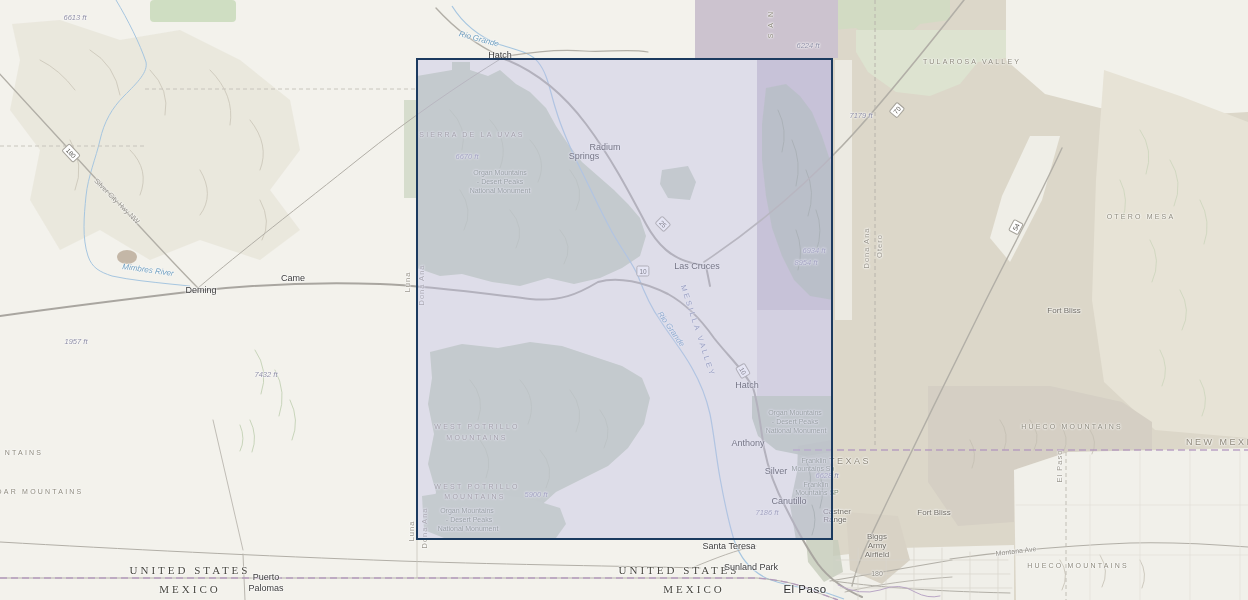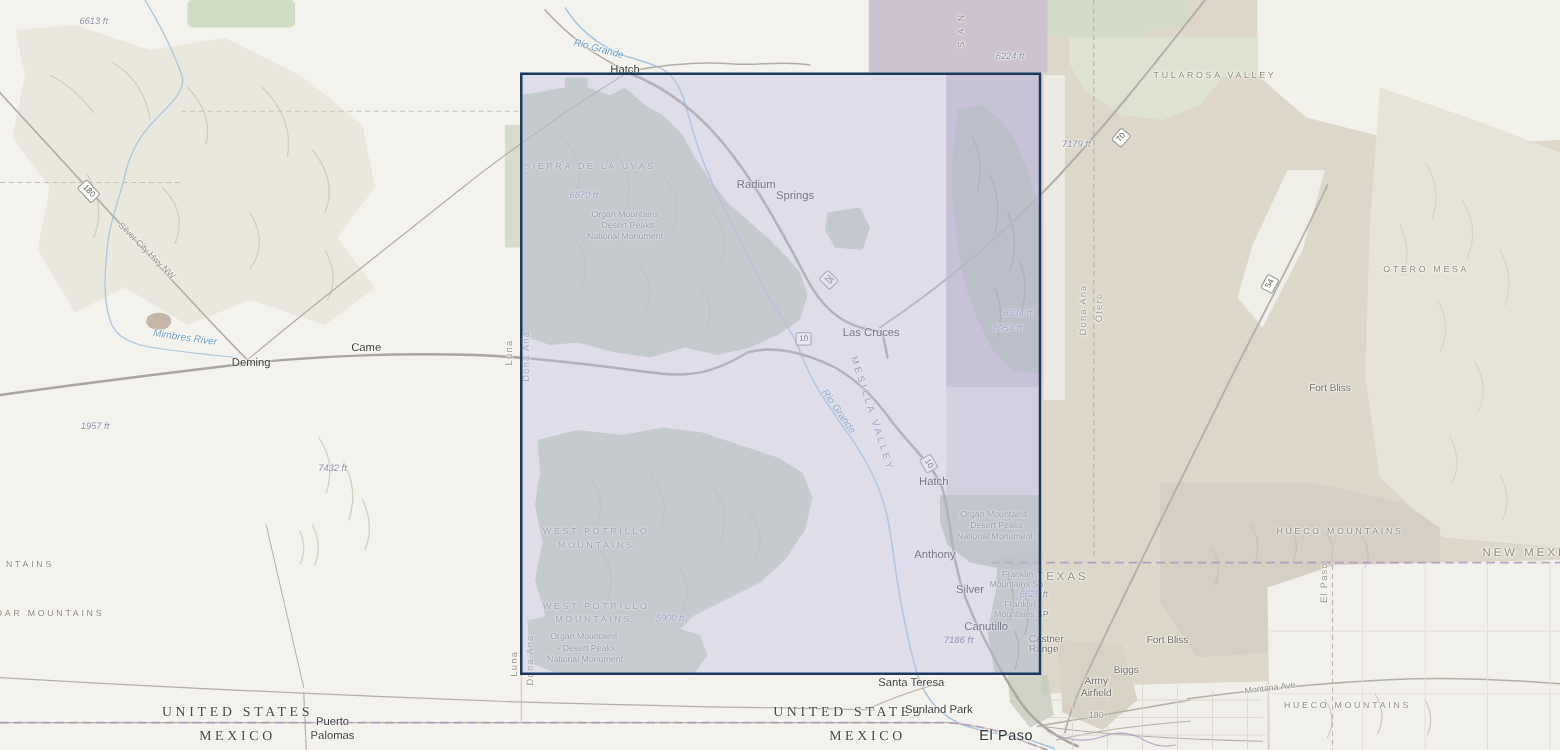--- a/index.html
+++ b/index.html
@@ -150,21 +150,21 @@
       <span class="lbl city" style="left: 266px; top: 577px; transform: translate(-50%, -50%) rotate(0deg);">Puerto</span>
       <span class="lbl city" style="left: 266px; top: 588px; transform: translate(-50%, -50%) rotate(0deg);">Palomas</span>
       <span class="lbl water" style="left: 479px; top: 39px; transform: translate(-50%, -50%) rotate(15deg);">Rio Grande</span>
       <span class="lbl city" style="left: 500px; top: 55px; transform: translate(-50%, -50%) rotate(0deg);">Hatch</span>
       <span class="lbl range" style="left: 472px; top: 134px; transform: translate(-50%, -50%) rotate(0deg);">SIERRA DE LA UVAS</span>
       <span class="lbl elev" style="left: 467px; top: 156px; transform: translate(-50%, -50%) rotate(0deg);">6670 ft</span>
       <span class="lbl park" style="left: 500px; top: 172px; transform: translate(-50%, -50%) rotate(0deg);">Organ Mountains</span>
       <span class="lbl park" style="left: 500px; top: 181px; transform: translate(-50%, -50%) rotate(0deg);">- Desert Peaks</span>
       <span class="lbl park" style="left: 500px; top: 190px; transform: translate(-50%, -50%) rotate(0deg);">National Monument</span>
       <span class="lbl city" style="left: 605px; top: 147px; transform: translate(-50%, -50%) rotate(0deg);">Radium</span>
-      <span class="lbl city" style="left: 636px; top: 156px; transform: translate(-50%, -50%) rotate(0deg);">Springs</span>
+      <span class="lbl city" style="left: 584px; top: 156px; transform: translate(-50%, -50%) rotate(0deg);">Springs</span>
       <span class="lbl shield" style="left: 663px; top: 224px; transform: translate(-50%, -50%) rotate(45deg);">25</span>
       <span class="lbl shield" style="left: 643px; top: 271px; transform: translate(-50%, -50%) rotate(0deg);">10</span>
       <span class="lbl city" style="left: 697px; top: 266px; transform: translate(-50%, -50%) rotate(0deg);">Las Cruces</span>
       <span class="lbl water" style="left: 671px; top: 329px; transform: translate(-50%, -50%) rotate(55deg);">Rio Grande</span>
       <span class="lbl valley" style="left: 698px; top: 331px; transform: translate(-50%, -50%) rotate(72deg);">MESILLA VALLEY</span>
       <span class="lbl shield" style="left: 743px; top: 371px; transform: translate(-50%, -50%) rotate(60deg);">10</span>
       <span class="lbl city" style="left: 747px; top: 385px; transform: translate(-50%, -50%) rotate(0deg);">Hatch</span>
       <span class="lbl elev" style="left: 814px; top: 250px; transform: translate(-50%, -50%) rotate(0deg);">6934 ft</span>
       <span class="lbl elev" style="left: 806px; top: 262px; transform: translate(-50%, -50%) rotate(0deg);">8954 ft</span>
       <span class="lbl range" style="left: 770px; top: 24px; transform: translate(-50%, -50%) rotate(-90deg);">S A N</span>
@@ -194,29 +194,29 @@
       <span class="lbl park" style="left: 796px; top: 430px; transform: translate(-50%, -50%) rotate(0deg);">National Monument</span>
       <span class="lbl city" style="left: 748px; top: 443px; transform: translate(-50%, -50%) rotate(0deg);">Anthony</span>
       <span class="lbl city" style="left: 776px; top: 471px; transform: translate(-50%, -50%) rotate(0deg);">Silver</span>
       <span class="lbl park" style="left: 814px; top: 460px; transform: translate(-50%, -50%) rotate(0deg);">Franklin</span>
       <span class="lbl park" style="left: 813px; top: 468px; transform: translate(-50%, -50%) rotate(0deg);">Mountains Sp</span>
       <span class="lbl elev" style="left: 827px; top: 475px; transform: translate(-50%, -50%) rotate(0deg);">6628 ft</span>
       <span class="lbl park" style="left: 816px; top: 484px; transform: translate(-50%, -50%) rotate(0deg);">Franklin</span>
       <span class="lbl park" style="left: 817px; top: 492px; transform: translate(-50%, -50%) rotate(0deg);">Mountains SP</span>
       <span class="lbl state" style="left: 850px; top: 461px; transform: translate(-50%, -50%) rotate(0deg);">TEXAS</span>
       <span class="lbl city" style="left: 789px; top: 501px; transform: translate(-50%, -50%) rotate(0deg);">Canutillo</span>
-      <span class="lbl elev" style="left: 767px; top: 512px; transform: translate(-50%, -50%) rotate(0deg); font-weight: bold;">7186 ft</span>
+      <span class="lbl elev" style="left: 767px; top: 512px; transform: translate(-50%, -50%) rotate(0deg);">7186 ft</span>
       <span class="lbl place-gray" style="left: 837px; top: 511px; transform: translate(-50%, -50%) rotate(0deg);">Castner</span>
       <span class="lbl place-gray" style="left: 835px; top: 519px; transform: translate(-50%, -50%) rotate(0deg);">Range</span>
       <span class="lbl city" style="left: 729px; top: 546px; transform: translate(-50%, -50%) rotate(0deg);">Santa Teresa</span>
       <span class="lbl country" style="left: 679px; top: 570px; transform: translate(-50%, -50%) rotate(0deg);">UNITED STATES</span>
       <span class="lbl city" style="left: 751px; top: 567px; transform: translate(-50%, -50%) rotate(0deg);">Sunland Park</span>
       <span class="lbl country" style="left: 694px; top: 589px; transform: translate(-50%, -50%) rotate(0deg);">MEXICO</span>
       <span class="lbl city-lg" style="left: 805px; top: 589px; transform: translate(-50%, -50%) rotate(0deg);">El Paso</span>
-      <span class="lbl place-gray" style="left: 877px; top: 536px; transform: translate(-50%, -50%) rotate(0deg); margin-left: 24px;">Biggs</span>
+      <span class="lbl place-gray" style="left: 877px; top: 536px; transform: translate(-50%, -50%) rotate(0deg);">Biggs</span>
       <span class="lbl place-gray" style="left: 877px; top: 545px; transform: translate(-50%, -50%) rotate(0deg);">Army</span>
       <span class="lbl place-gray" style="left: 877px; top: 554px; transform: translate(-50%, -50%) rotate(0deg);">Airfield</span>
       <span class="lbl place-gray" style="left: 934px; top: 512px; transform: translate(-50%, -50%) rotate(0deg);">Fort Bliss</span>
       <span class="lbl roadlbl" style="left: 877px; top: 573px; transform: translate(-50%, -50%) rotate(0deg);">180</span>
       <span class="lbl roadlbl" style="left: 1016px; top: 551px; transform: translate(-50%, -50%) rotate(-7deg);">Montana Ave</span>
       <span class="lbl range" style="left: 1072px; top: 426px; transform: translate(-50%, -50%) rotate(0deg);">HUECO MOUNTAINS</span>
       <span class="lbl state" style="left: 1228px; top: 442px; transform: translate(-50%, -50%) rotate(0deg);">NEW MEXICO</span>
       <span class="lbl county" style="left: 1059px; top: 466px; transform: translate(-50%, -50%) rotate(-90deg);">El Paso</span>
       <span class="lbl range" style="left: 1078px; top: 565px; transform: translate(-50%, -50%) rotate(0deg);">HUECO MOUNTAINS</span>
     </div>

